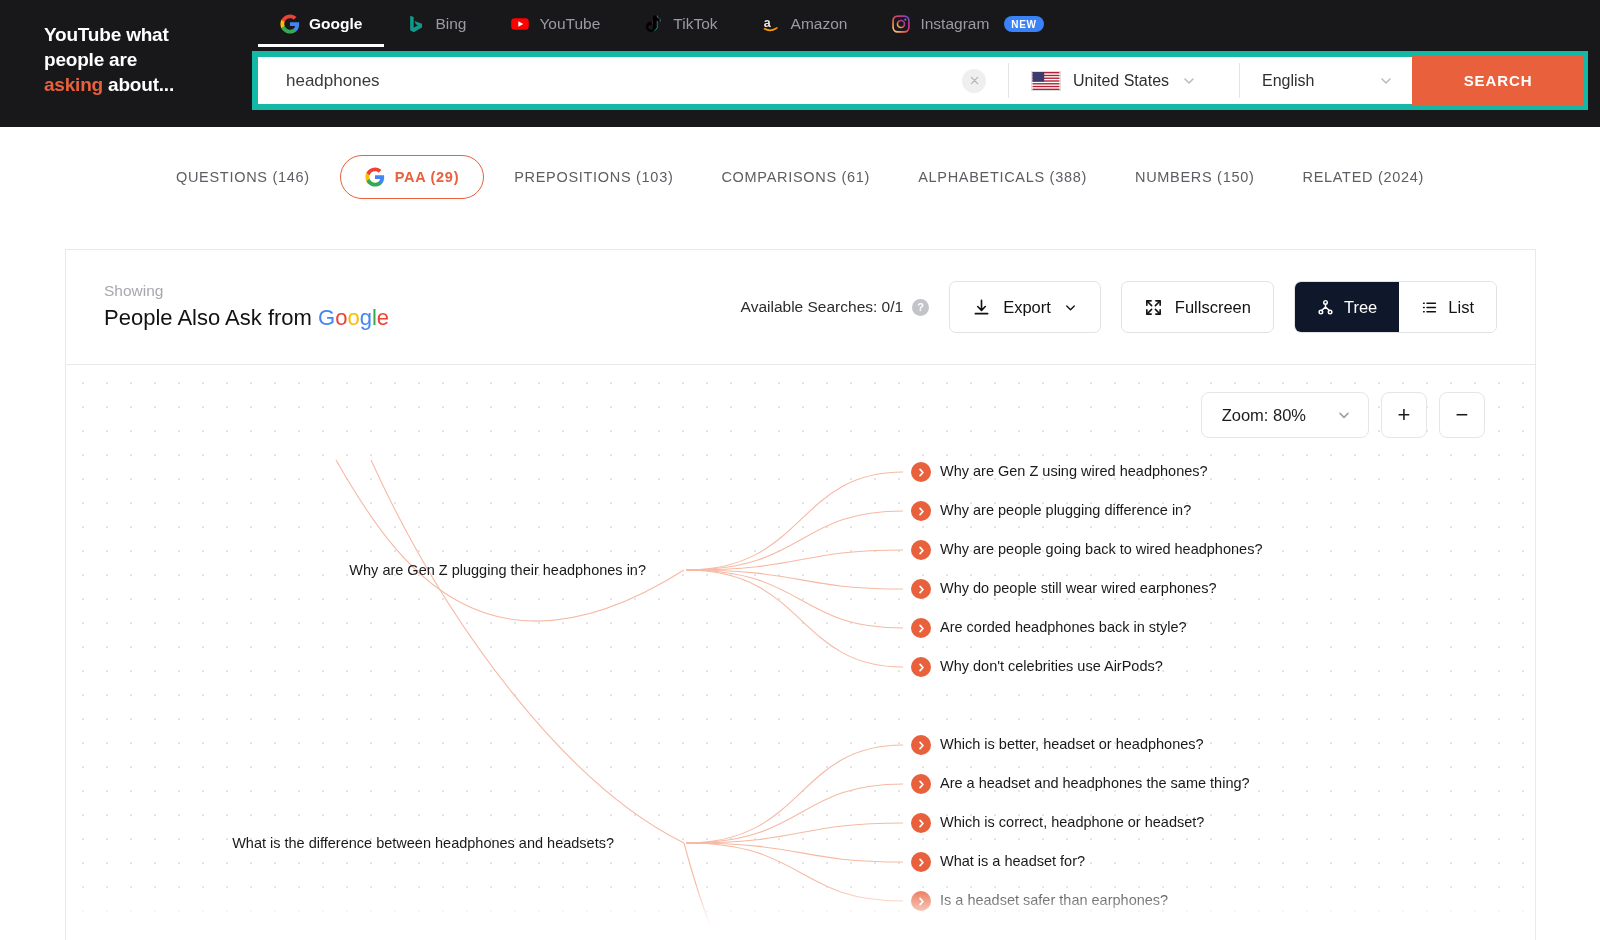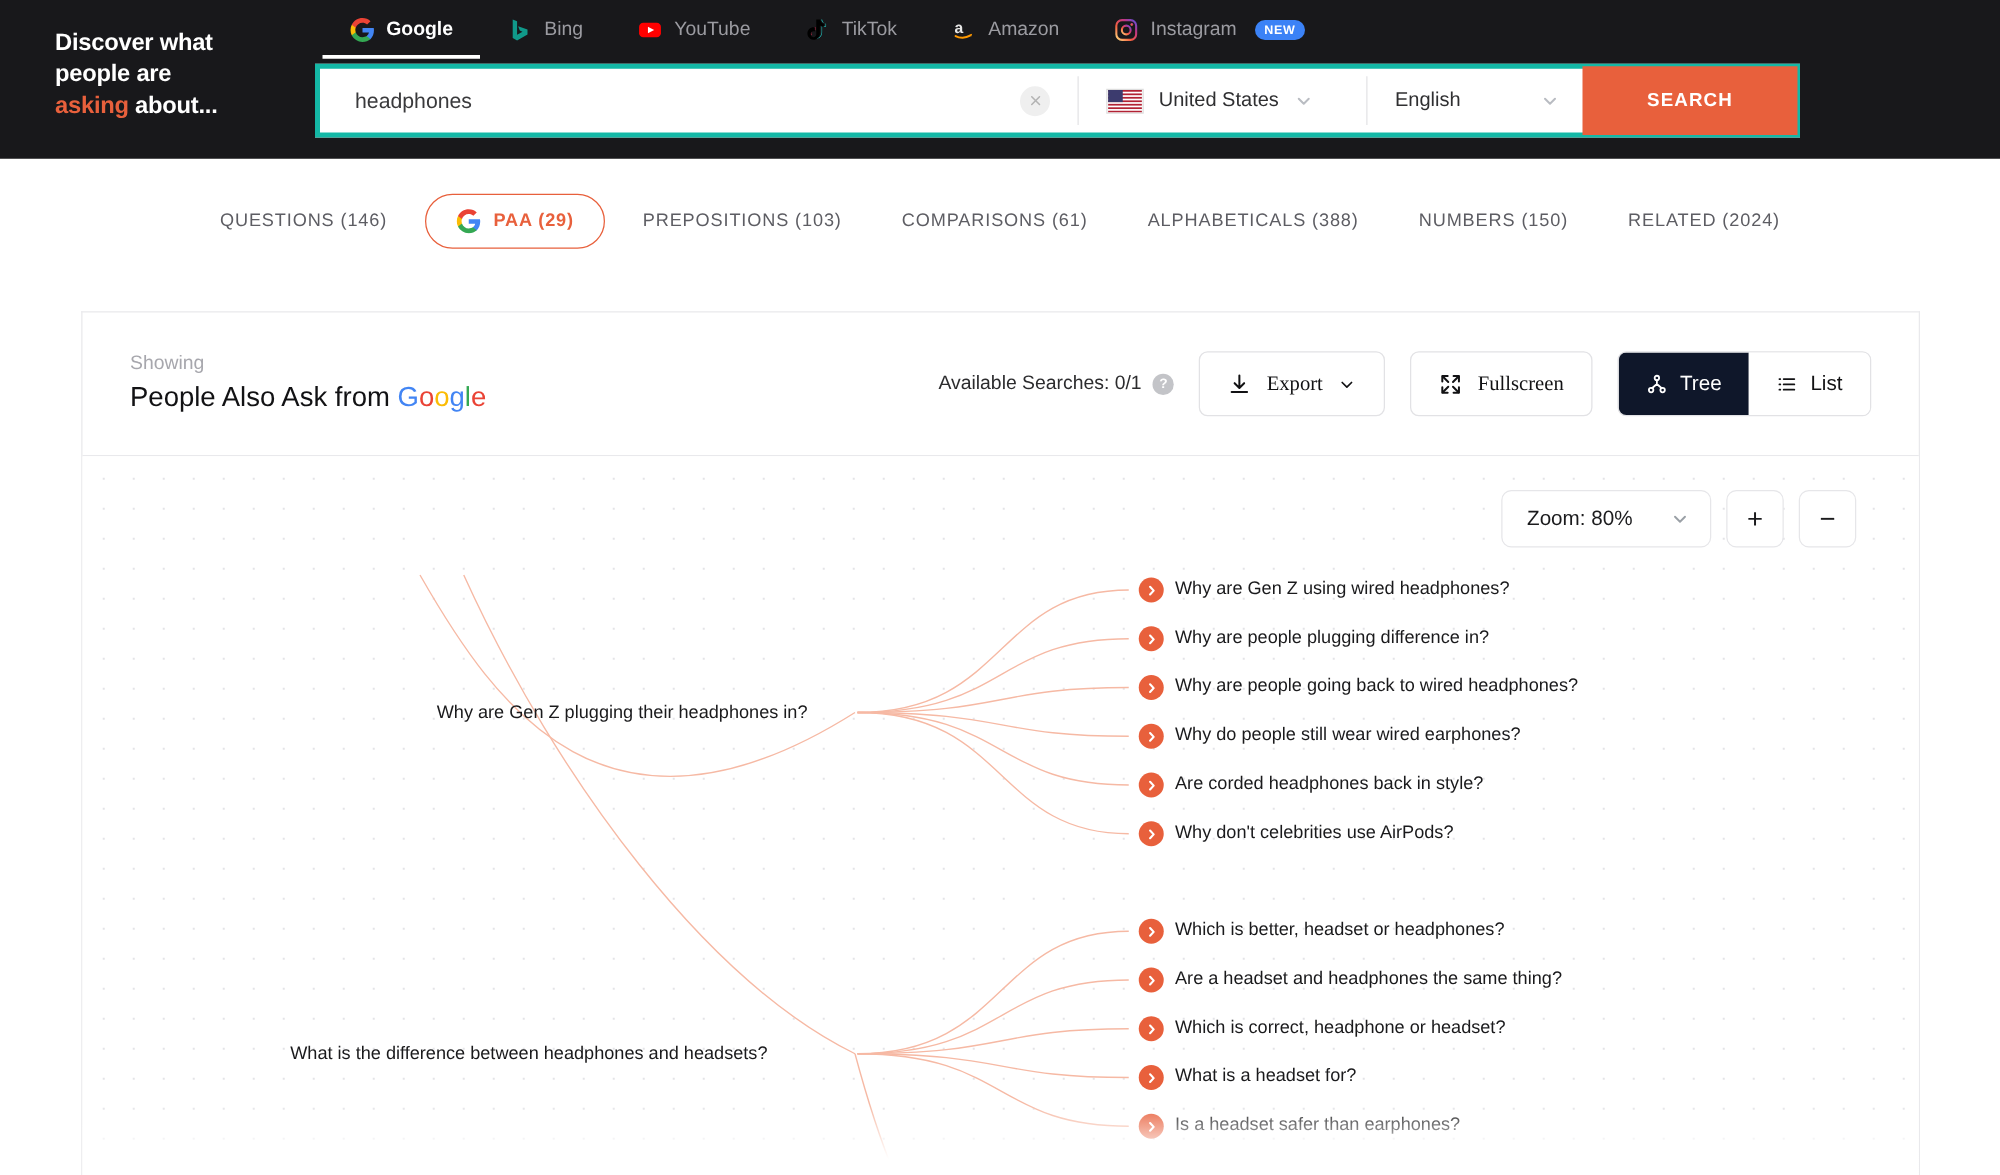--- a/index.html
+++ b/index.html
@@ -68,23 +68,23 @@
     letter-spacing: 0.6px;
     padding: 3px 7px 2px;
     border-radius: 9px;
     margin-left: 6px;
   }
 
   
   .searchwrap {
     position: absolute;
     left: 252px; top: 51px;
-    width: 1188px; height: 59px;
+    width: 1336px; height: 59px;
     background: #ffffff;
-    border: 4px solid #14b8a6;
+    border: 6px solid #14b8a6;
     display: flex;
     align-items: stretch;
   }
   .search-input-cell {
     flex: 1;
     display: flex;
     align-items: center;
     padding-left: 28px;
     position: relative;
     min-width: 0;
@@ -211,21 +211,20 @@
     border: 1px solid #e2e2e5;
     border-radius: 7px;
     background: #fff;
     display: flex; align-items: center; justify-content: center;
     gap: 12px;
     padding: 0 22px;
     font-size: 16.5px;
     color: #121214;
     cursor: pointer;
     white-space: nowrap;
-    font-family: Liberation Serif, serif;
   }
   .btn svg { flex: none; }
   .seg {
     display: flex;
     border: 1px solid #e2e2e5;
     border-radius: 7px;
     overflow: hidden;
     height: 52px;
   }
   .seg-btn {
@@ -307,21 +306,21 @@
     background: linear-gradient(to bottom, rgba(255,255,255,0), #ffffff 78%);
     pointer-events: none;
   }
 </style>
 </head>
 <body>
 
 <div class="topbar">
 
   <div class="tagline">
-    <span>Discover what</span><br>
+    <span>YouTube what</span><br>
     <span>people are</span><br>
     <span class="hl">asking</span><span> about...</span>
   </div>
 
   <div class="sources" id="sources">
       <div class="source active">
         <svg class="src-ico" viewBox="0 0 24 24">
           <path fill="#4285F4" d="M23 12.3c0-.8-.1-1.6-.2-2.3H12v4.5h6.2c-.3 1.4-1.1 2.6-2.3 3.4v2.9h3.7C21.8 18.7 23 15.8 23 12.3z"></path>
           <path fill="#34A853" d="M12 23.5c3.1 0 5.7-1 7.6-2.8l-3.7-2.9c-1 .7-2.3 1.1-3.9 1.1-3 0-5.6-2-6.5-4.8H1.7v3C3.6 20.9 7.5 23.5 12 23.5z"></path>
           <path fill="#FBBC05" d="M5.5 14.1c-.2-.7-.4-1.4-.4-2.1s.1-1.4.4-2.1v-3H1.7C.9 8.5.5 10.2.5 12s.4 3.5 1.2 5.1l3.8-3z"></path>

